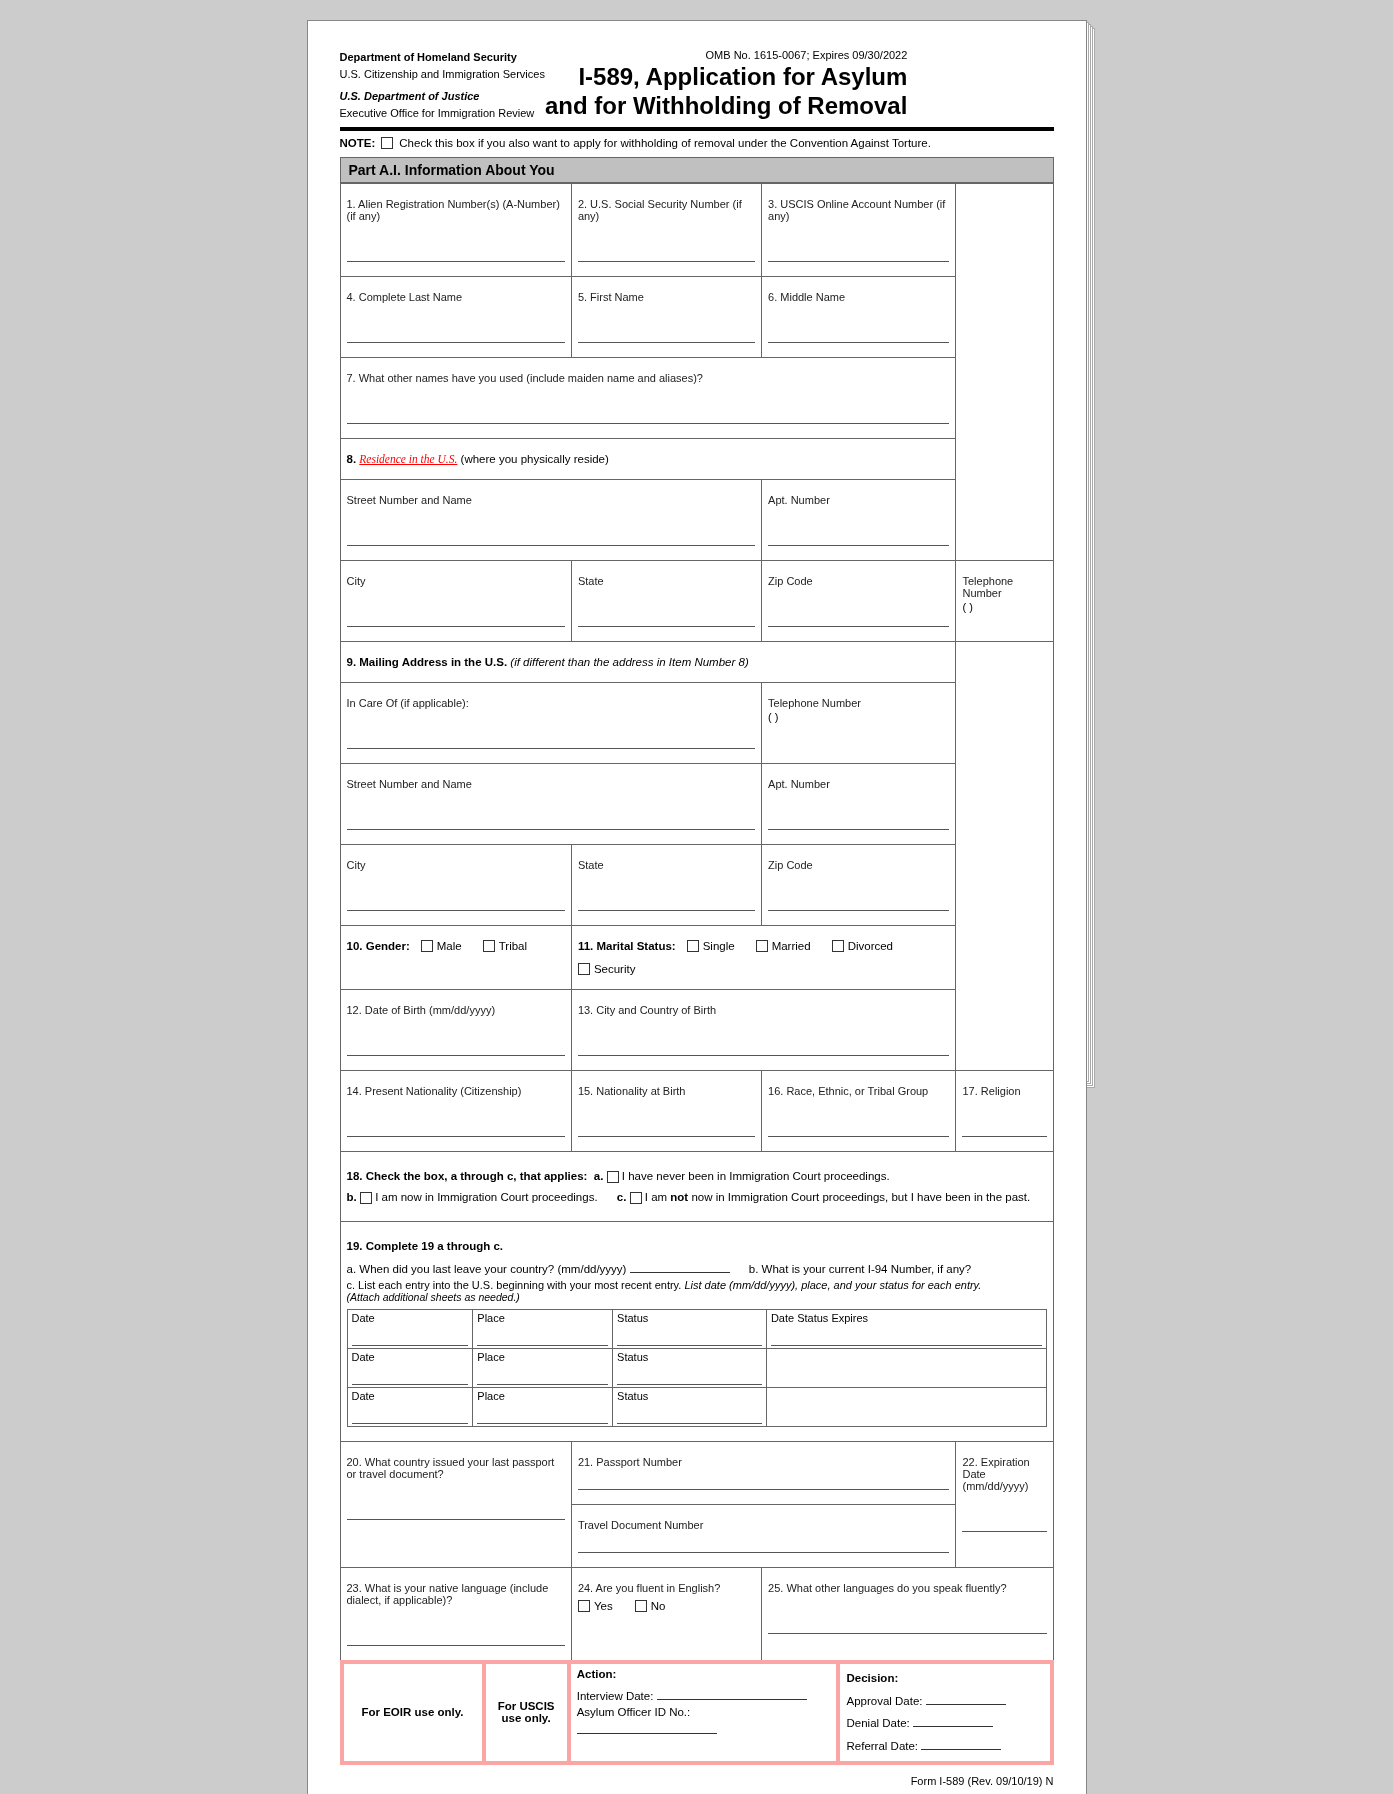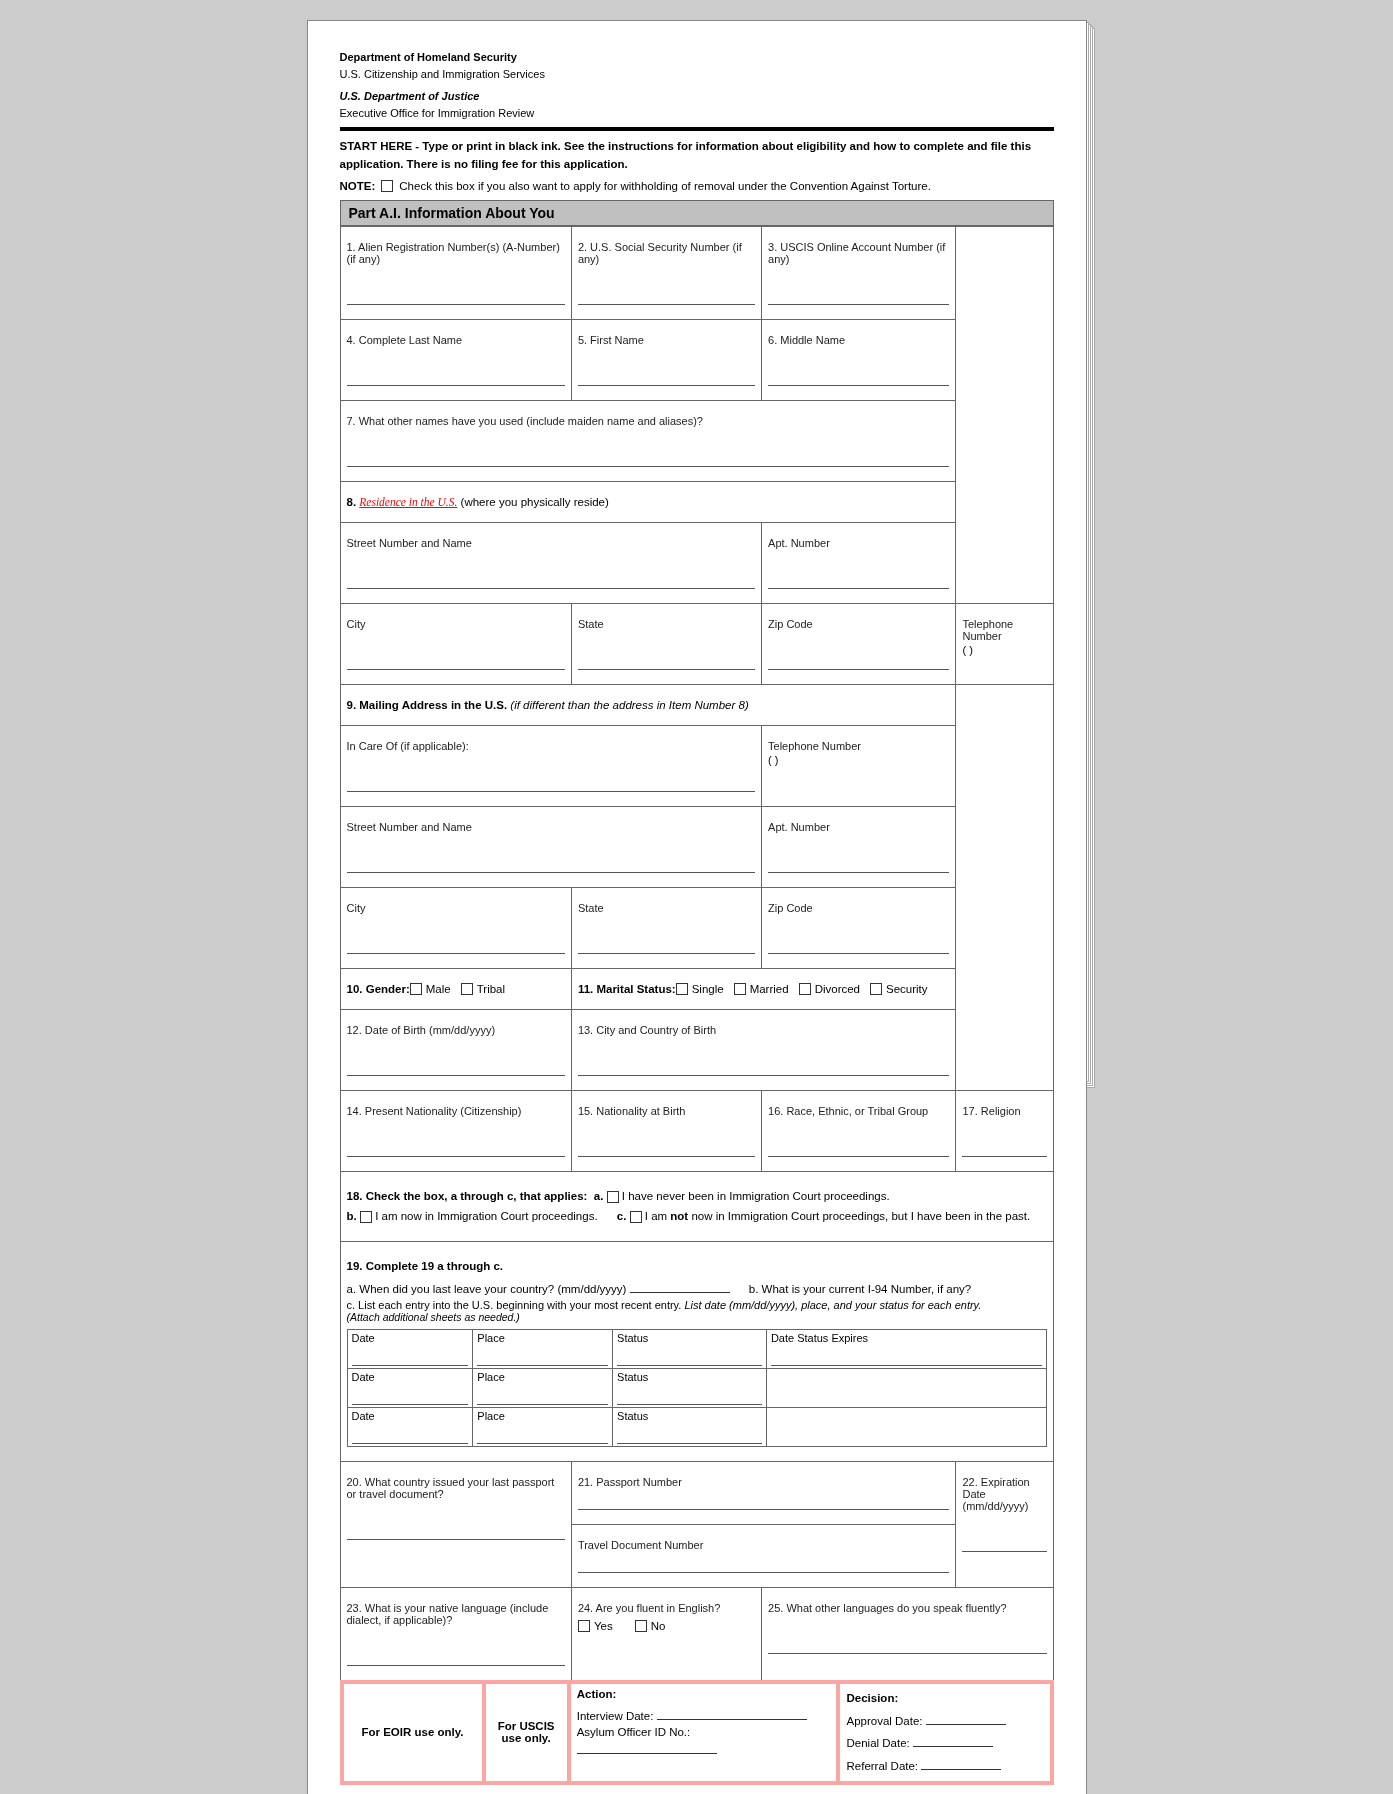--- a/index.html
+++ b/index.html
@@ -123,21 +123,21 @@
     .tall-cell { height: 36px; }
     .inline-checkbox {
       display: inline-flex;
       align-items: center;
       gap: 4px;
       margin-right: 10px;
     }
     .gender-row {
       display: flex;
       align-items: center;
-      gap: 0;
+      gap: 11px;
       font-size: 11.5px;
       flex-wrap: wrap;
     }
     .underline-field {
       border-bottom: 1px solid #333;
       display: inline-block;
       min-width: 80px;
       height: 16px;
     }
     .footer-row {
@@ -176,27 +176,31 @@
 
   <div class="page">
 
     <div class="header-top">
       <div class="header-left">
         <div class="agency">Department of Homeland Security</div>
         <div>U.S. Citizenship and Immigration Services</div>
         <div style="margin-top:6px;font-style:italic;" class="agency">U.S. Department of Justice</div>
         <div>Executive Office for Immigration Review</div>
       </div>
+      <div class="header-right">
+        <span class="omb-text">OMB No. 1615-0067; Expires 09/30/2022</span>
+        <div class="form-title">
+          <span>I-589, Application for Asylum</span><br>
+          <span>and for Withholding of Removal</span>
+        </div>
+      </div>
     </div>
 
     <div class="divider-black"></div>
 
-    <div class="start-here">
-      <strong>START HERE - Type or print in black ink.  See the instructions for information about eligibility and how to complete and file this application.  There is no filing fee for this application.</strong>
-    </div>
 
     <div class="note-line">
       <strong>NOTE:</strong>
       <span class="checkbox-box"></span>
       <span>Check this box if you also want to apply for withholding of removal under the Convention Against Torture.</span>
     </div>
 
     <div class="part-header">Part A.I.  Information About You</div>
 
     <table class="form-table">

